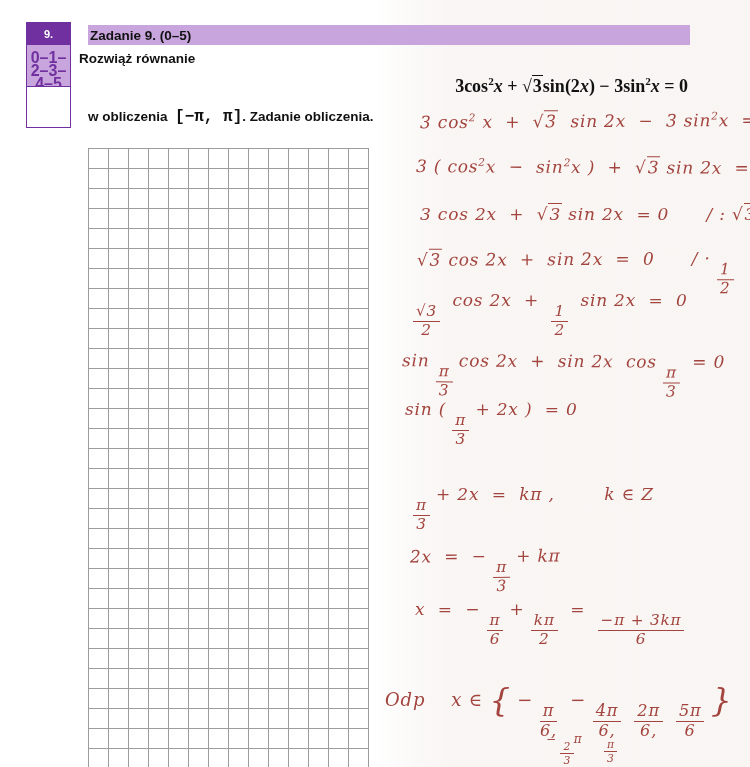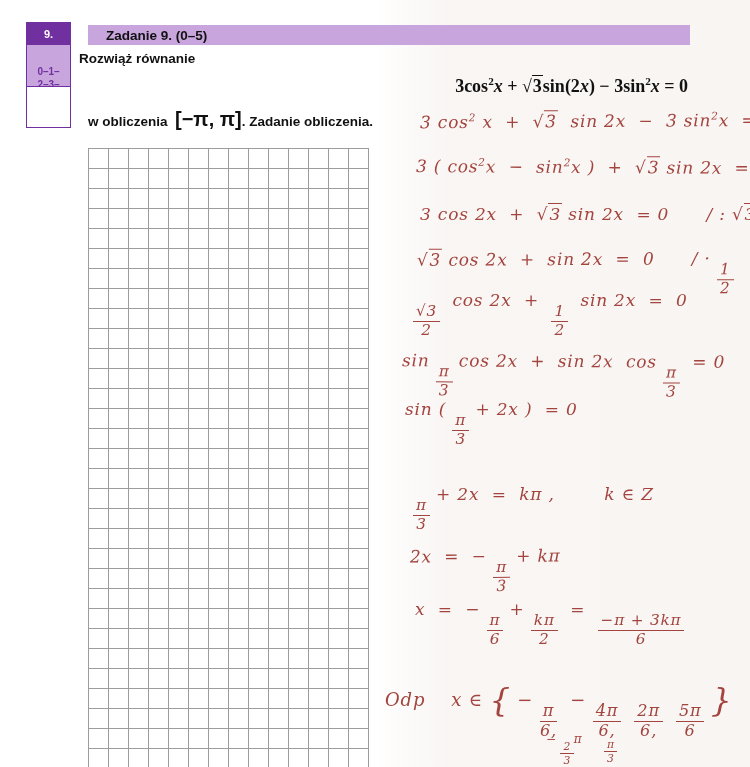--- a/index.html
+++ b/index.html
@@ -28,53 +28,53 @@
     background:#fff;
   }
   .mb-number {
     background:var(--accent-dark); color:#fff;
     font-weight:bold; font-size:11px; text-align:center;
     height:22px; line-height:22px;
     border-bottom:1.5px solid var(--accent-dark);
   }
   .mb-scores {
     background:var(--accent-light);
-    color:var(--accent-dark); font-weight:bold; font-size:10px;
-    text-align:center; line-height:13px; padding-top:20px;
+    color:var(--accent-dark); font-weight:bold; font-size:16px;
+    text-align:center; line-height:13px; padding-top:6px;
     height:42px;
     border-bottom:1.5px solid var(--accent-dark);
   }
   .mb-blank { flex:1; background:#fff; }
 
   
   .header-bar {
     position:absolute; left:88px; top:25px; width:602px; height:20px;
     background:var(--accent-light);
     display:flex; align-items:center;
   }
-  .header-bar span { font-weight:bold; font-size:13.5px; padding-left:18px; }
+  .header-bar span { font-weight:bold; font-size:13.5px; padding-left:2px; }
 
   .intro {
     position:absolute; left:79px; top:51px;
     font-weight:bold; font-size:13.5px;
   }
   .equation {
     position:absolute; left:88px; top:76px; width:600px;
     text-align:right;
     font-family:"Liberation Serif", serif;
     font-weight:bold; font-size:18px;
     white-space:pre;
   }
   .equation i { font-style:italic; }
   .range-line {
     position:absolute; left:88px; top:108px;
     font-weight:bold; font-size:13.5px; white-space:pre;
   }
   .range-line .mser {
-    font-family:Liberation Sans, sans-serif; font-size:20px;
+    font-family:Liberation Mono, monospace; font-size:16px;
   }
 
   
   .grid {
     position:absolute; left:88px; top:148px; width:281px; height:619px;
     background-image:
       linear-gradient(to right, var(--grid-line) 1px, transparent 1px),
       linear-gradient(to bottom, var(--grid-line) 1px, transparent 1px);
     background-size:20px 20px;
     border-right:1px solid var(--grid-line);

